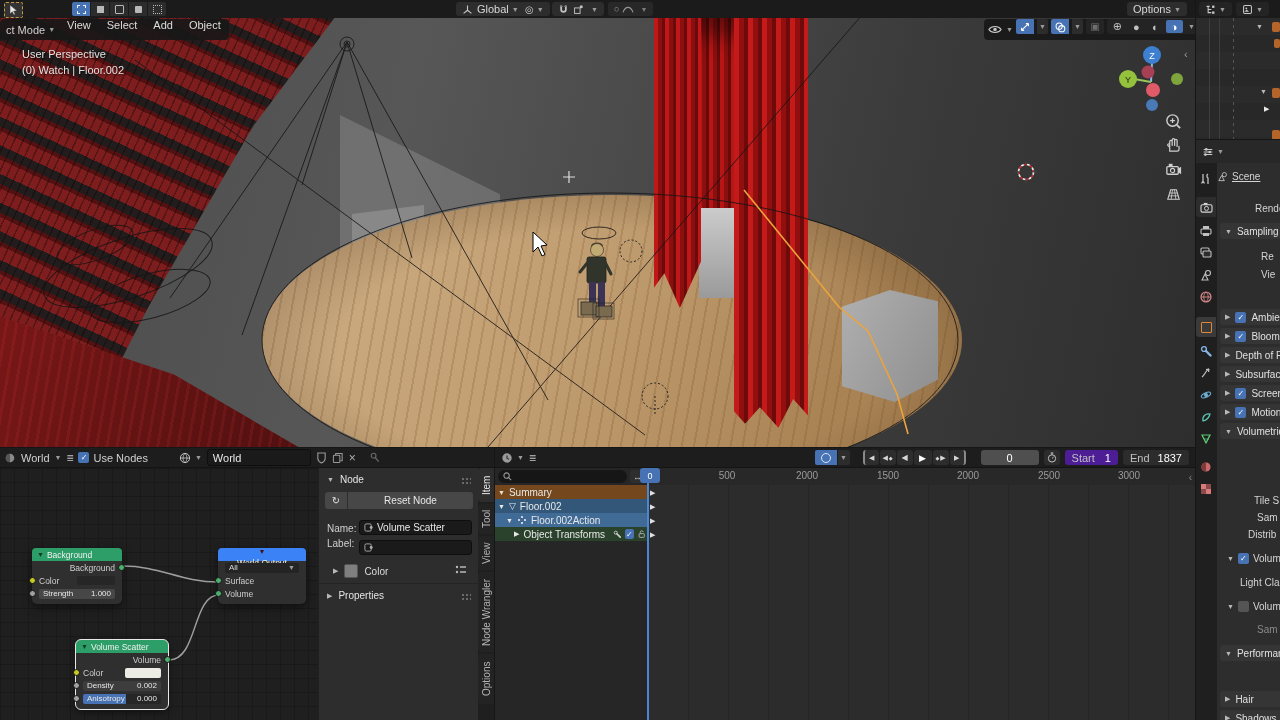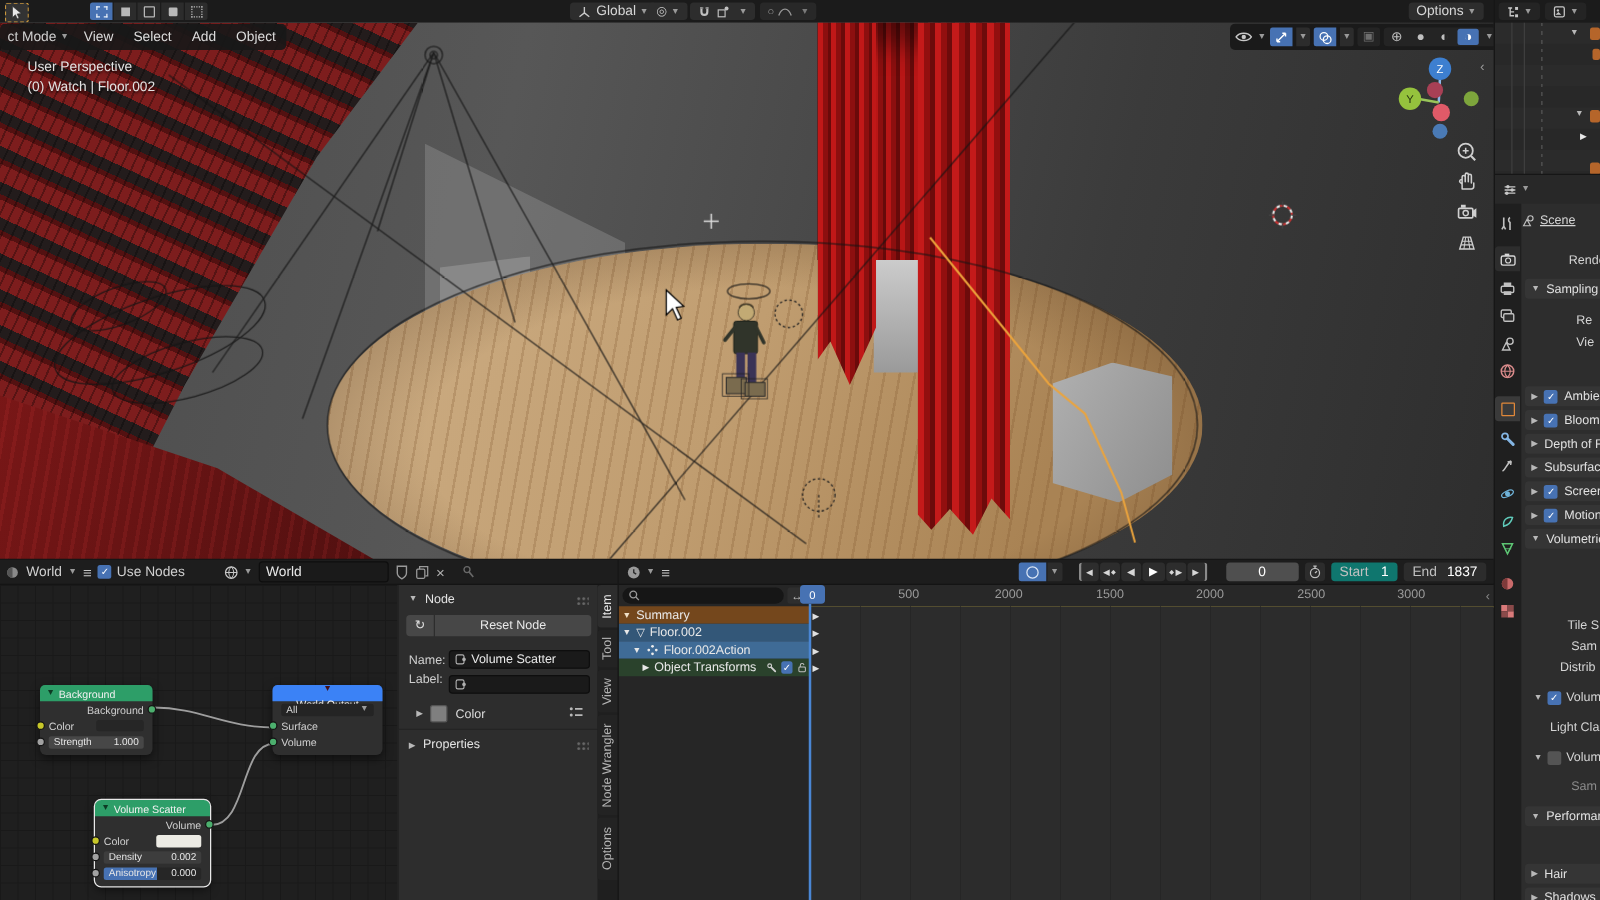--- a/index.html
+++ b/index.html
@@ -9,21 +9,21 @@
   .abs{position:absolute;}
   .ic{display:flex;align-items:center;justify-content:center;}
   .chev{font-size:7px;color:#9a9a9a;margin-left:3px;}
   .btn{background:#2d2d2d;border-radius:3px;display:flex;align-items:center;color:#d6d6d6;height:15px;padding:0 6px;box-sizing:border-box;}
   .bluebtn{background:#4772b3;color:#fff;}
   .tri{font-size:7px;color:#b8b8b8;}
   .cb{width:11px;height:11px;border-radius:2px;background:#4772b3;color:#fff;font-size:8px;display:flex;align-items:center;justify-content:center;}
   .cb.off{background:#545454;}
   
   #viewport{left:0;top:18px;width:1195px;height:430px;overflow:hidden;background:linear-gradient(102deg,#4b4b4b 0%,#575757 33%,#4a4a4a 52%,#3b3b3b 72%,#2e2e2e 100%);}
-  .pill{background:rgba(24,24,24,.92);border-radius:4px;height:21px;display:flex;align-items:center;}
+  .pill{background:rgba(24,24,24,.92);border-radius:4px;height:21px;display:flex;}
   .menu-item{padding:0 8px;color:#dcdcdc;}
   
   #shader-canvas{left:0;top:468px;width:495px;height:252px;
     background-image:linear-gradient(#191919 1px,transparent 1px),linear-gradient(90deg,#191919 1px,transparent 1px);
     background-size:14px 14px;background-color:#1f1f1f;overflow:hidden;}
   .node{position:absolute;background:#2f2f2f;border-radius:5px;box-shadow:0 3px 8px rgba(0,0,0,.5);font-size:8.5px;color:#cfcfcf;}
   .node .hd{height:13px;border-radius:4px 4px 0 0;display:flex;align-items:center;padding:0 5px;gap:3px;color:#f0f0f0;}
   .nrow{height:13px;display:flex;align-items:center;padding:0 7px;position:relative;box-sizing:border-box;}
   .sock{position:absolute;width:7px;height:7px;border-radius:50%;border:1px solid #141414;box-sizing:border-box;}
   .field{background:#474747;border-radius:2px;height:10px;display:flex;align-items:center;justify-content:space-between;padding:0 4px;flex:1;font-size:8px;color:#e6e6e6;}
@@ -737,21 +737,21 @@
     </div>
     <div class="ic" style="width:58px;height:15px;background:#4f4f4f;border-radius:3px;color:#fff;margin-left:10px;justify-content:center;">
         <span>0</span>
       </div>
     <div class="ic" style="width:16px;height:15px;background:#2c2c2c;border-radius:3px;">
       <svg width="10" height="11" viewBox="0 0 11 12">
           <circle cx="5.5" cy="7" r="4" stroke="#c0c0c0" stroke-width="1.1" fill="none"></circle>
           <path d="M4,1 h3 M5.5,3 v-2 M5.5,7 l1.8,-1.6" stroke="#c0c0c0" stroke-width="1.1" fill="none"></path>
         </svg>
     </div>
-    <div style="display:flex;align-items:center;background:#0f766e;border-radius:3px;height:15px;padding:0 7px;gap:10px;">
+    <div style="display:flex;align-items:center;background:#4c1d95;border-radius:3px;height:15px;padding:0 7px;gap:10px;">
       <span style="color:#c0c0c0;">Start</span>
       <span style="color:#fff;">1</span>
     </div>
     <div style="display:flex;align-items:center;background:#2c2c2c;border-radius:3px;height:15px;padding:0 7px;gap:8px;">
       <span style="color:#c0c0c0;">End</span>
       <span style="color:#fff;">1837</span>
     </div>
   </div>
 
   <div class="abs" style="left:495px;top:468px;width:153px;height:252px;background:#262626;">

